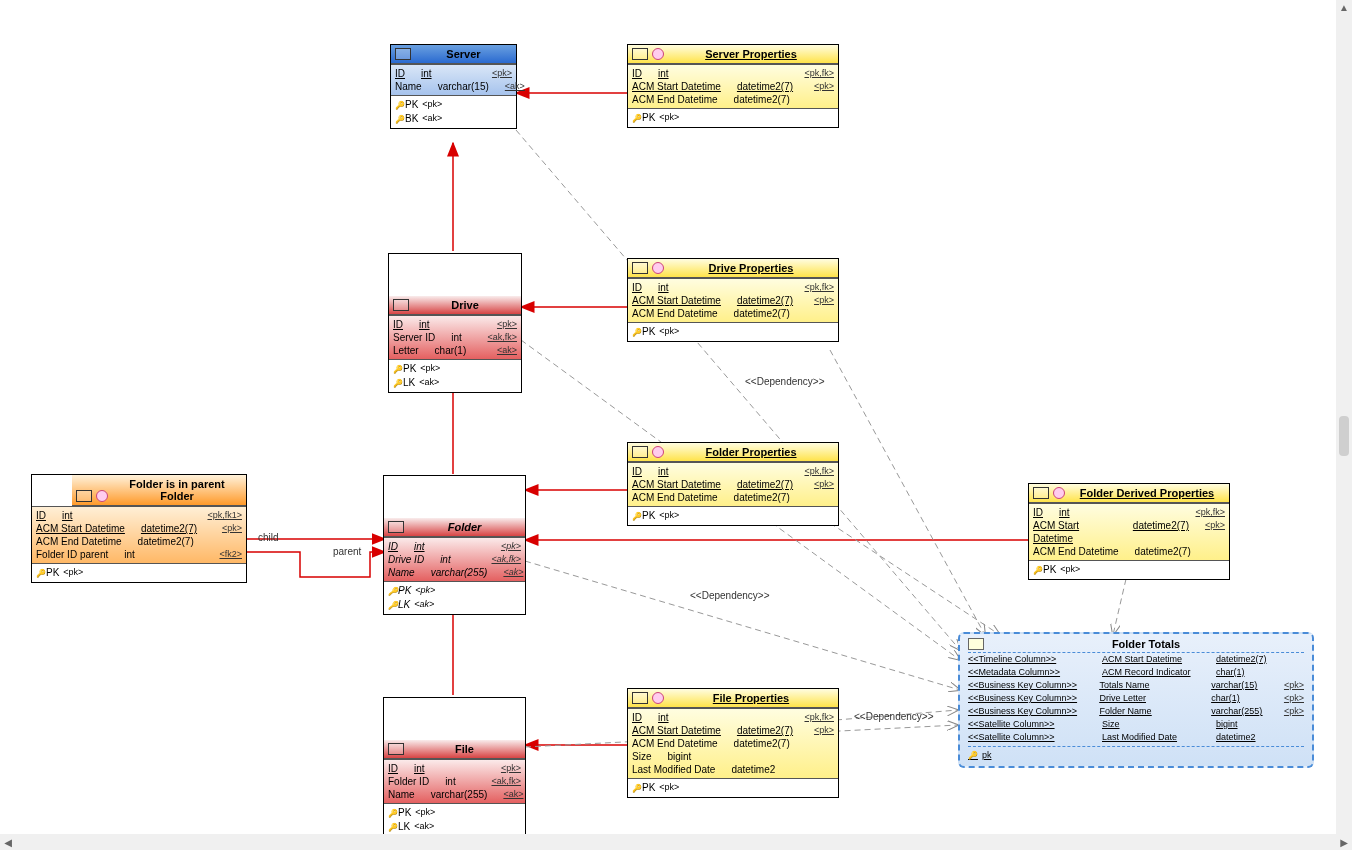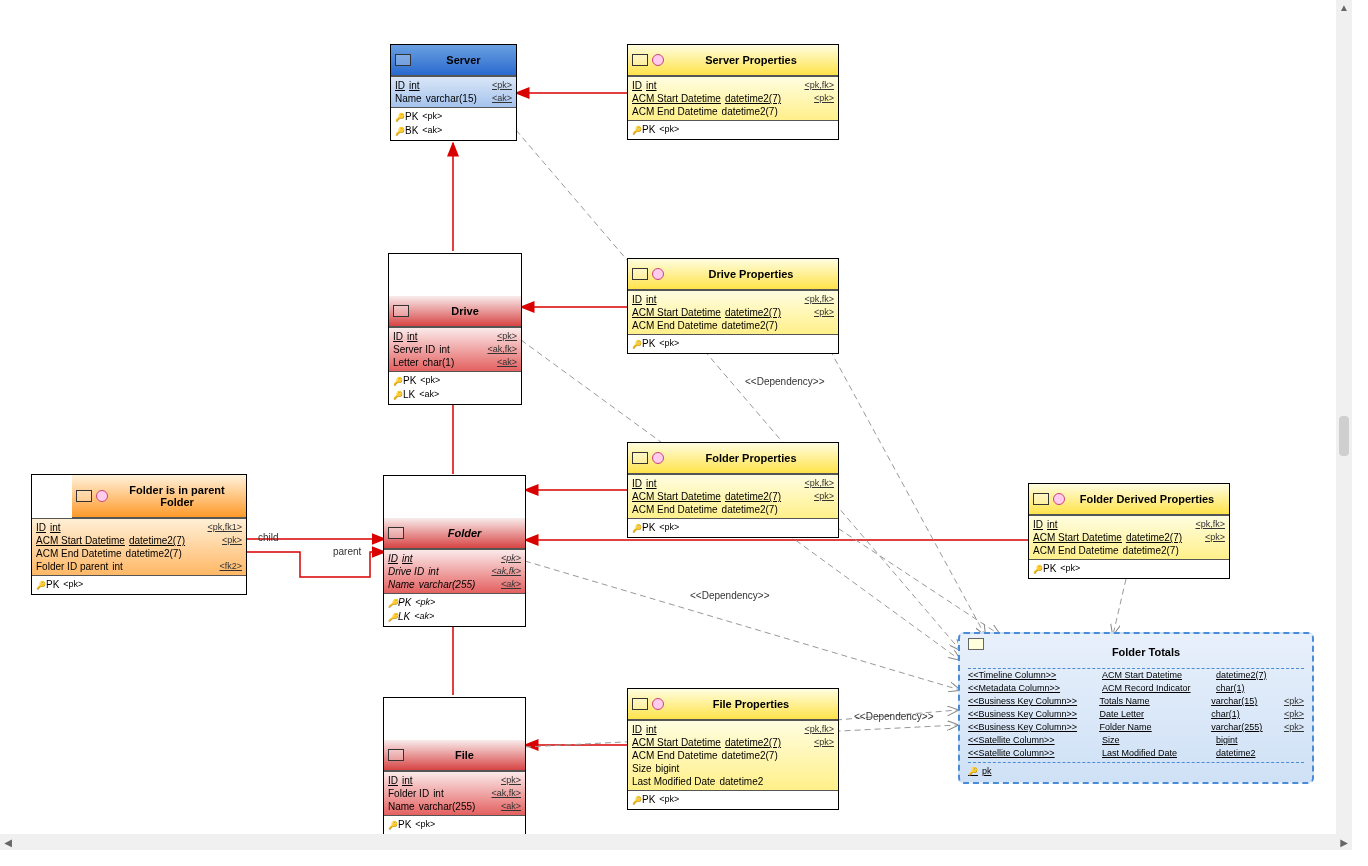--- a/index.html
+++ b/index.html
@@ -1,31 +1,31 @@
 <!DOCTYPE html>
 <html><head>
 <meta charset="utf-8">
 <style>
 body { margin:0; font-family: Tahoma, Arial, sans-serif; font-size:10px; background:#fff; overflow:hidden; }
 .canvas { position:relative; width:1352px; height:850px; background:#fff; }
 .entity { position:absolute; border:1px solid #000; background:#fff; }
 .entity.blue .titlebar { background: linear-gradient(#6aa0e0,#2a6ad0); }
 .entity.red .titlebar { background: linear-gradient(#f9ecec,#d74444); margin-top: 42px; }
-.entity.yellow .titlebar { background: linear-gradient(#fffde0,#ffe34a); }
+.entity.yellow .titlebar { background: linear-gradient(#fffde0,#ffe34a); text-decoration: underline; }
 .entity.orange .titlebar { background: linear-gradient(#fff2db,#ff9a2a); margin-left: 40px; }
 .entity.blue .body, .entity.blue .attrs { background: linear-gradient(#d9e6f7,#a6c3ed); }
 .entity.red  .body, .entity.red  .attrs { background: linear-gradient(#fbeaea,#e46060); }
 .entity.yellow .body, .entity.yellow .attrs { background: linear-gradient(#fffde0,#fff08a); }
 .entity.orange .body, .entity.orange .attrs { background: linear-gradient(#ffefd6,#ffb866); }
-.titlebar { padding:9px 4px; display:flex; align-items:center; gap:4px; border-bottom:1px solid #555; }
+.titlebar { padding:3px 4px; display:flex; align-items:flex-end; gap:4px; border-bottom:1px solid #555; }
 .titlebar .icon { width:14px; height:10px; background:#fff4; border:1px solid #333; display:inline-block; }
 .titlebar .icon.clock { border-radius:50%; width:10px; height:10px; background:#fce; border-color:#c47; }
 .titlebar .name { font-weight:bold; text-align:center; flex:1; font-size:11px; color:#000; }
 .attrs, .keys { padding:2px 4px; border-top:1px solid #555; }
-.row { display:flex; gap:4px; line-height:13px; }
+.row { display:flex; gap:16px; line-height:13px; }
 .row .c1 { text-decoration: underline; }
 .row.nou .c1 { text-decoration: none; text-align: center; }
 .row .c2 { }
 .row .c2.u { text-decoration: underline; }
 .row .c3 { margin-left:auto; color:#333; font-size:9px; text-decoration: underline; }
 .row .c3.nou { text-decoration:none; }
 .keys .krow { display:flex; gap:4px; line-height:13px; }
 .keys .krow .k1::before { content:"\1F511 "; font-size:8px; }
 .folder-totals { position:absolute; border:2px dashed #4a8cd8; border-radius:6px; background:linear-gradient(#e8f0fb,#cfe1f6); padding:4px 8px; }
 .folder-totals .ft-header { text-align:center; font-weight:bold; font-size:11px; border-bottom:1px dashed #4a8cd8; padding-bottom:2px; margin-bottom:2px; }
@@ -411,21 +411,21 @@
         <div class="krow">
           <span class="k1">PK</span>
           <span style="font-size: 9px;">&lt;pk&gt;</span>
         </div>
       </div>
 </div>
 
 <div class="folder-totals" style="left:958px; top:632px; width:336px;">
   <div style="display:flex; gap:4px; border-bottom:1px dashed #4a8cd8; padding-bottom:2px;">
     <span style="width:14px;height:10px;border:1px solid #666;background:#ffd;display:inline-block;"></span>
-    <div class="ft-header" style="flex:1; border:none; margin:8px; padding:0;">Folder Totals</div>
+    <div class="ft-header" style="flex:1; border:none; margin:0; padding:0;">Folder Totals</div>
   </div>
   <div class="ft-body">
         <div class="ft-row">
           <span class="ft-c1">&lt;&lt;Timeline Column&gt;&gt;</span>
           <span class="ft-c2">ACM Start Datetime</span>
           <span class="ft-c3">datetime2(7)</span>
           <span class="ft-c4"></span>
         </div>
         <div class="ft-row">
           <span class="ft-c1">&lt;&lt;Metadata Column&gt;&gt;</span>
@@ -434,21 +434,21 @@
           <span class="ft-c4"></span>
         </div>
         <div class="ft-row">
           <span class="ft-c1">&lt;&lt;Business Key Column&gt;&gt;</span>
           <span class="ft-c2 u">Totals Name</span>
           <span class="ft-c3 u">varchar(15)</span>
           <span class="ft-c4">&lt;pk&gt;</span>
         </div>
         <div class="ft-row">
           <span class="ft-c1">&lt;&lt;Business Key Column&gt;&gt;</span>
-          <span class="ft-c2 u">Date Letter</span>
+          <span class="ft-c2 u">Drive Letter</span>
           <span class="ft-c3 u">char(1)</span>
           <span class="ft-c4">&lt;pk&gt;</span>
         </div>
         <div class="ft-row">
           <span class="ft-c1">&lt;&lt;Business Key Column&gt;&gt;</span>
           <span class="ft-c2 u">Folder Name</span>
           <span class="ft-c3 u">varchar(255)</span>
           <span class="ft-c4">&lt;pk&gt;</span>
         </div>
         <div class="ft-row">

